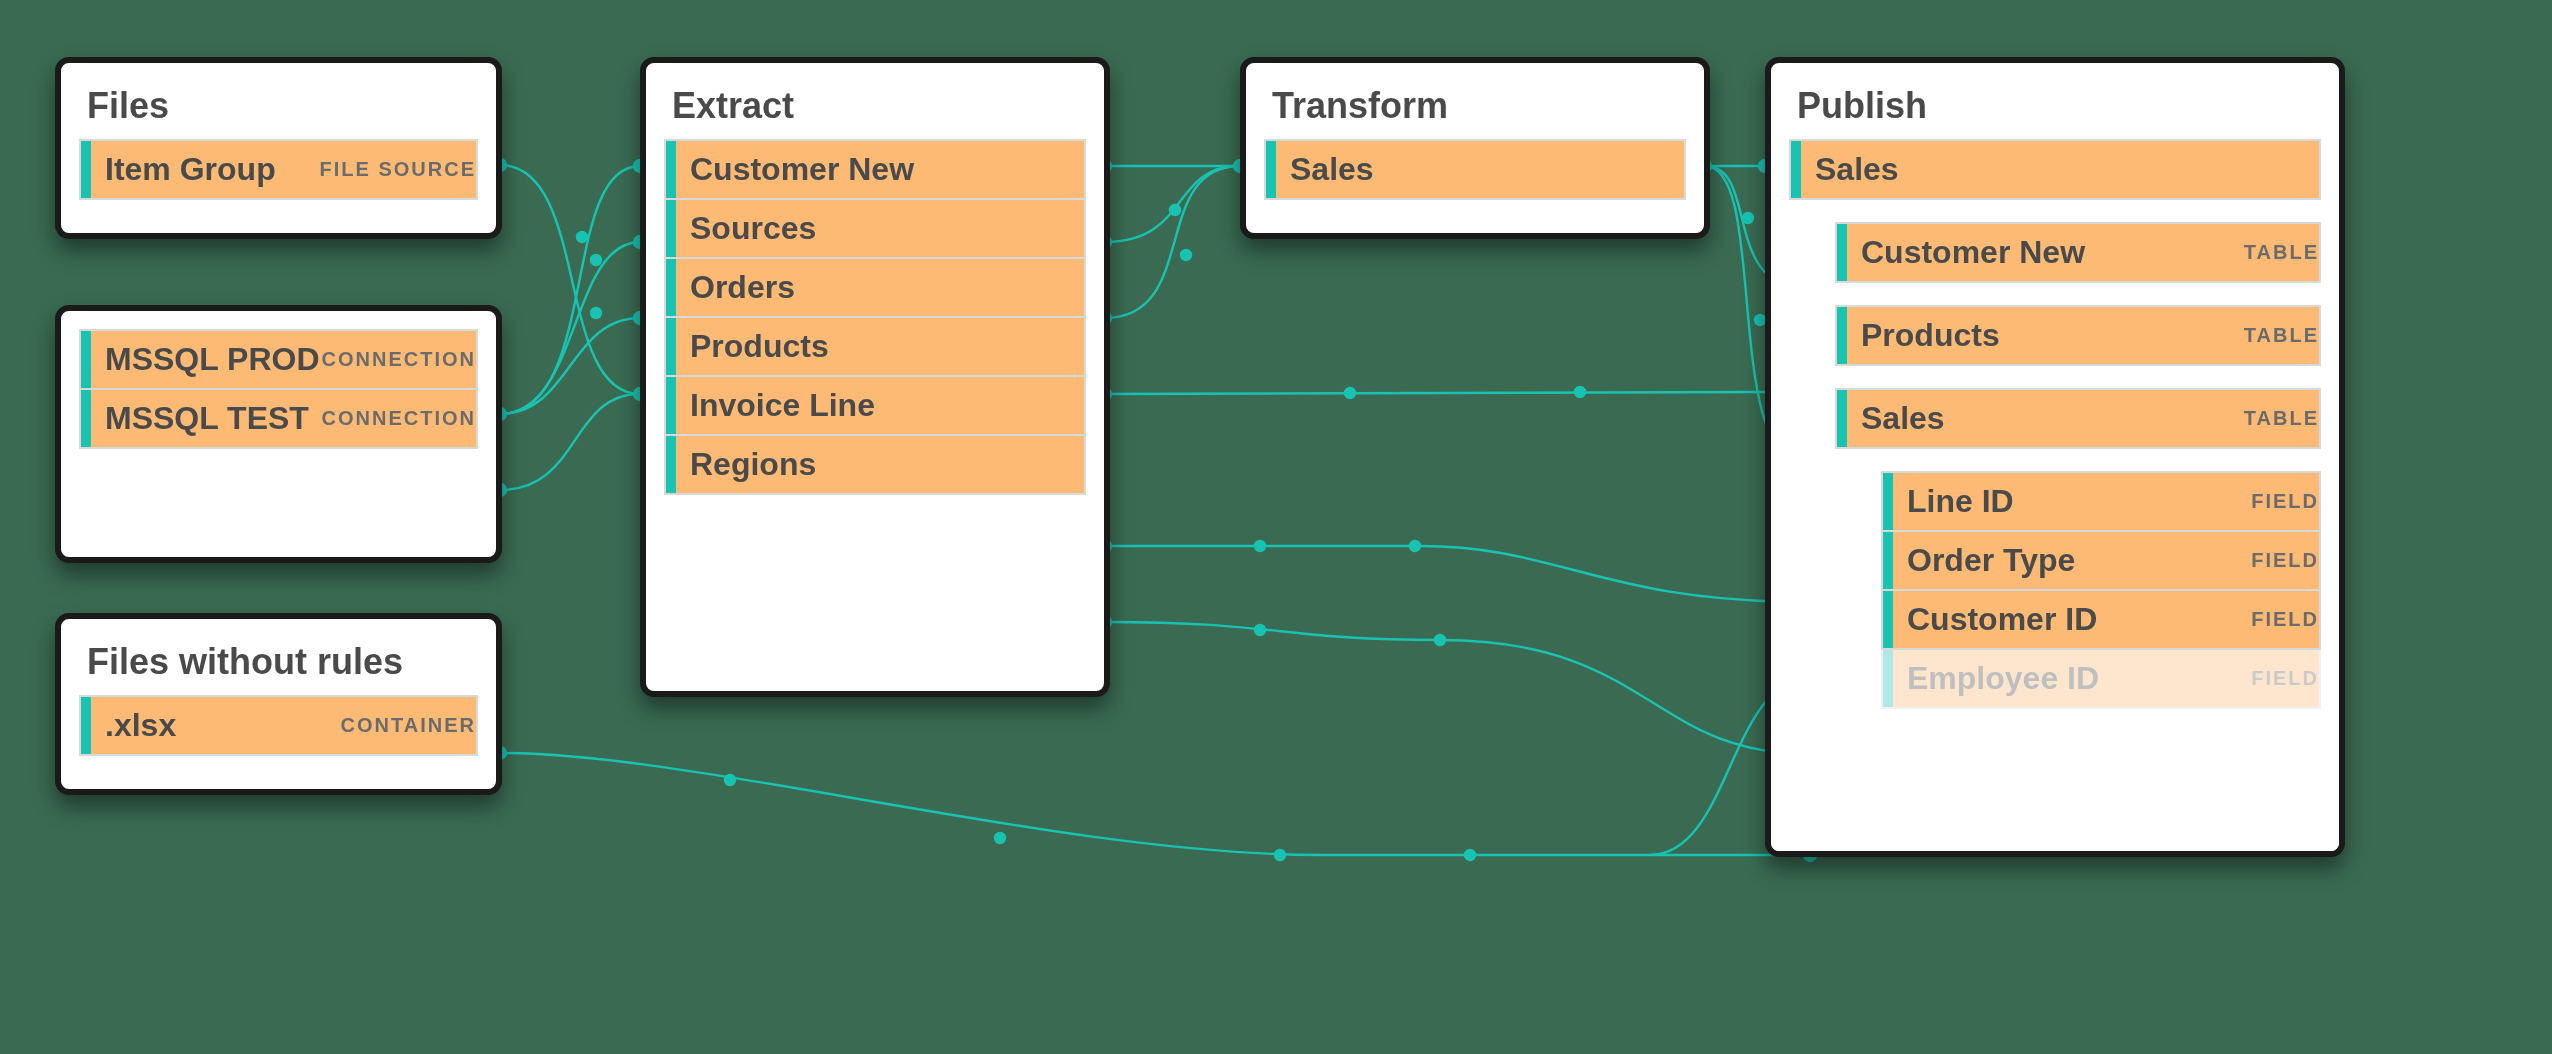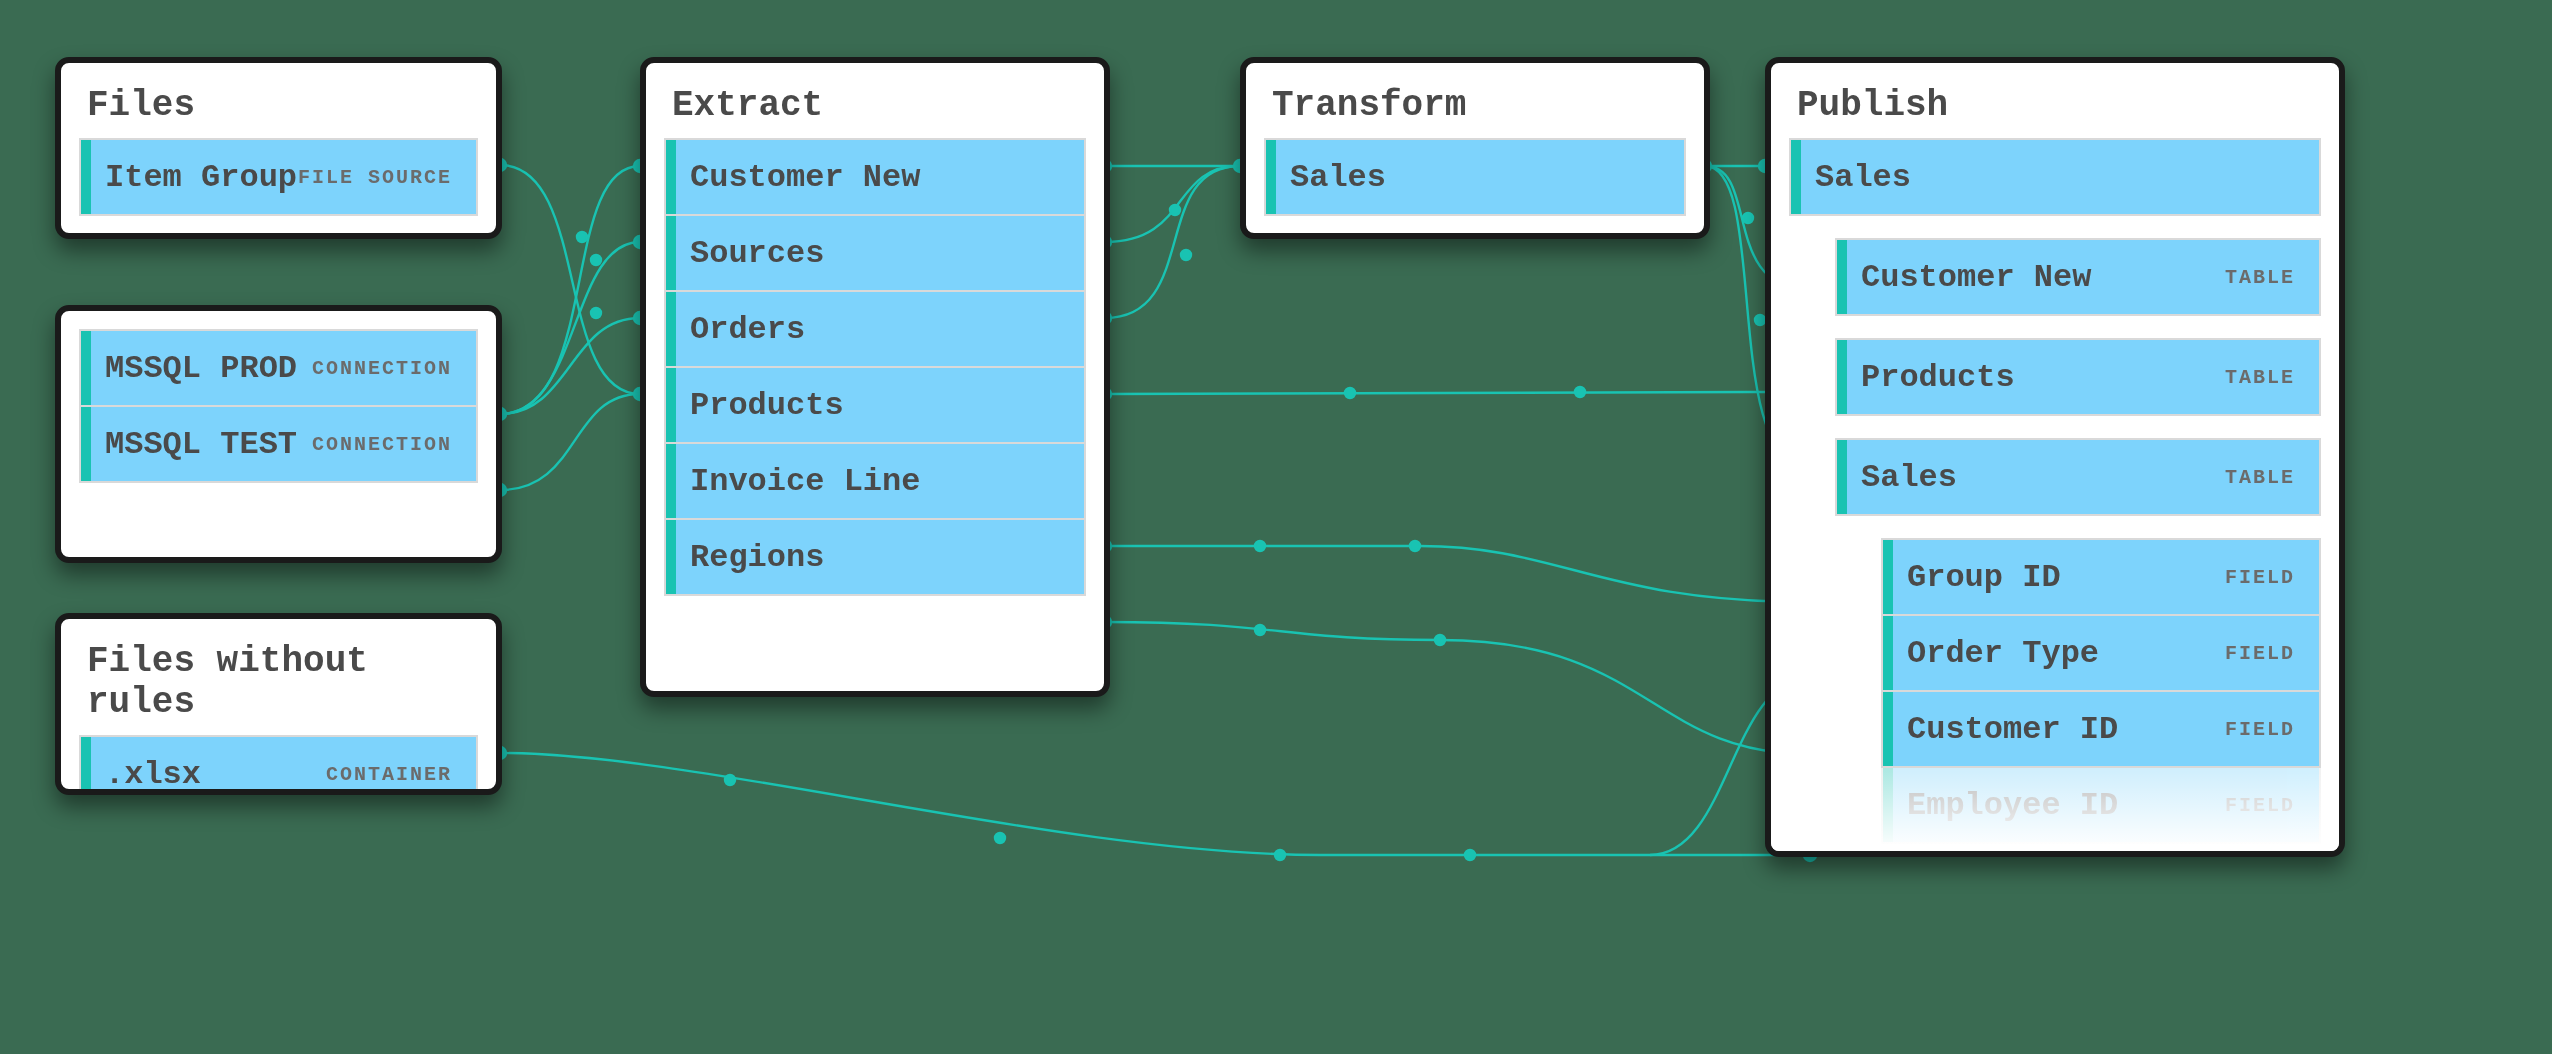--- a/index.html
+++ b/index.html
@@ -24,47 +24,45 @@
     pointer-events: none;
   }
   .panel {
     position: absolute;
     background: #ffffff;
     border: 6px solid #1a1a1a;
     border-radius: 14px;
     box-shadow: 0 12px 22px rgba(0,0,0,0.45);
     padding: 18px 18px 18px 18px;
     overflow: hidden;
-    font-family: Liberation Mono, monospace;
   }
   .panel.fade-bottom::after {
     content: "";
     position: absolute;
     left: 0; right: 0; bottom: 0;
     height: 80px;
     background: linear-gradient(to bottom, rgba(255,255,255,0), rgba(255,255,255,1));
     pointer-events: none;
   }
   .panel-title {
     font-size: 36px;
     font-weight: 600;
     color: #4a4a4a;
     padding: 4px 4px 14px 8px;
   }
   .row {
     position: relative;
     display: flex;
     align-items: center;
     justify-content: space-between;
-    height: 78px;
+    height: 61px;
     border: 2px solid #d9d9d9;
-    background: #7dd3fc;
+    background: #fdba74;
     margin-top: -2px;
     padding-left: 24px;
-    padding-right: 24px;
   }
   .row:first-of-type { margin-top: 0; }
   .row .accent {
     position: absolute;
     left: 0; top: 0; bottom: 0;
     width: 10px;
     background: #19c3b2;
   }
   .row .label {
     font-size: 32px;
@@ -259,21 +257,21 @@
     <div class="row indent-1">
       <div class="accent"></div>
       <span class="label">Sales</span>
       <span class="tag">TABLE</span>
     </div>
 
     <div style="height:24px;"></div>
 
     <div class="row indent-2">
       <div class="accent"></div>
-      <span class="label">Group ID</span>
+      <span class="label">Line ID</span>
       <span class="tag">FIELD</span>
     </div>
     <div class="row indent-2">
       <div class="accent"></div>
       <span class="label">Order Type</span>
       <span class="tag">FIELD</span>
     </div>
     <div class="row indent-2">
       <div class="accent"></div>
       <span class="label">Customer ID</span>

